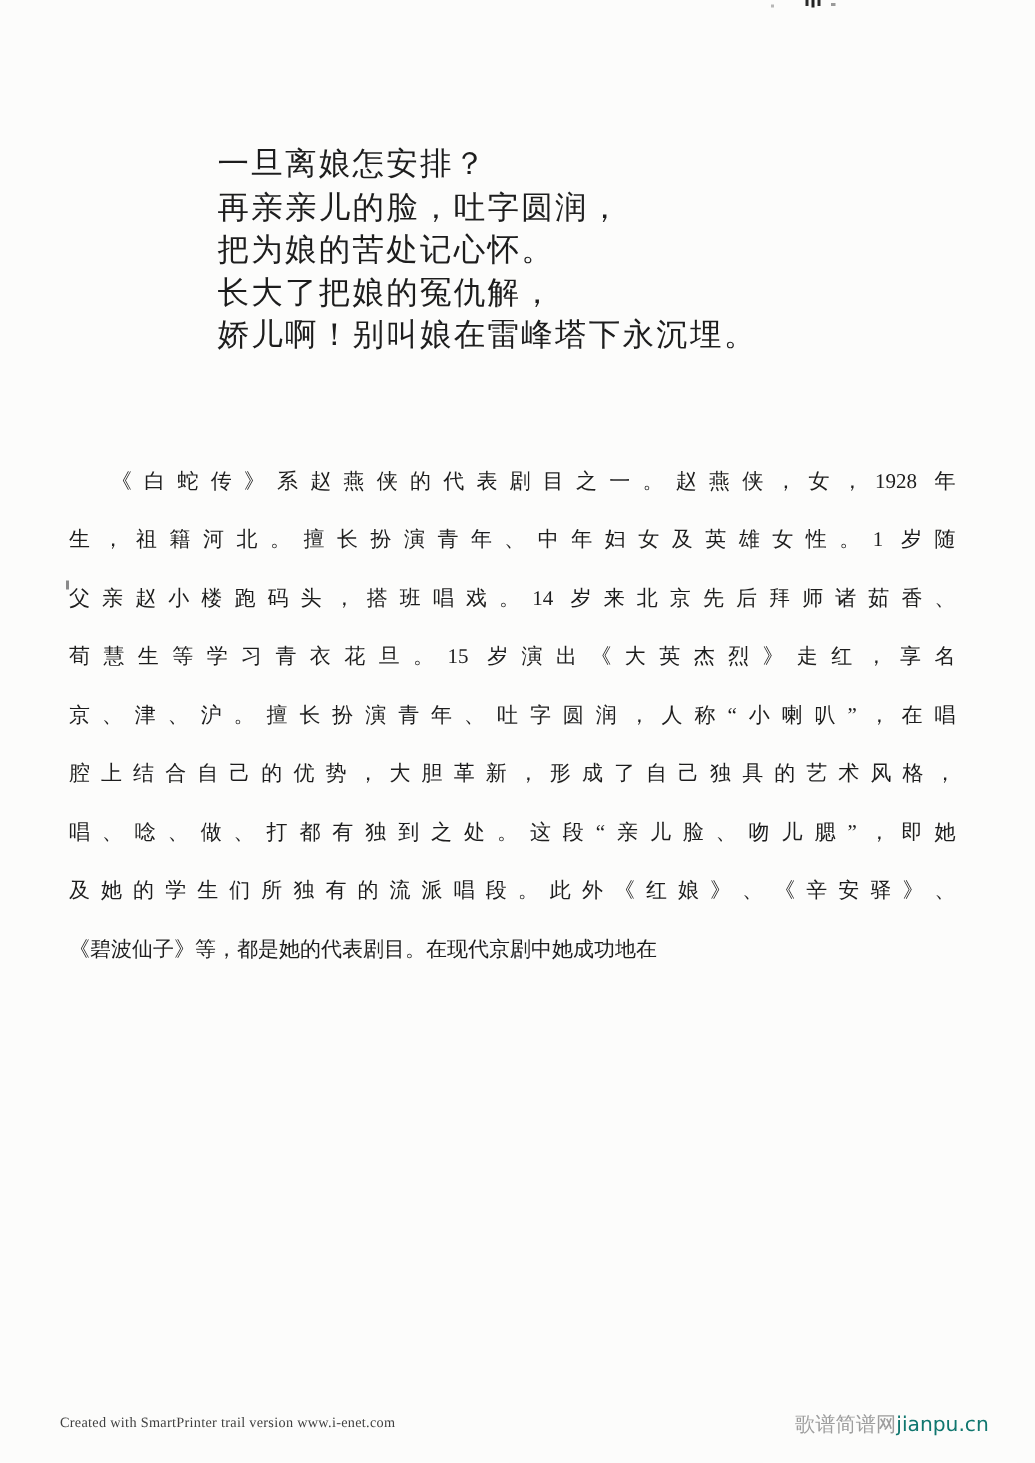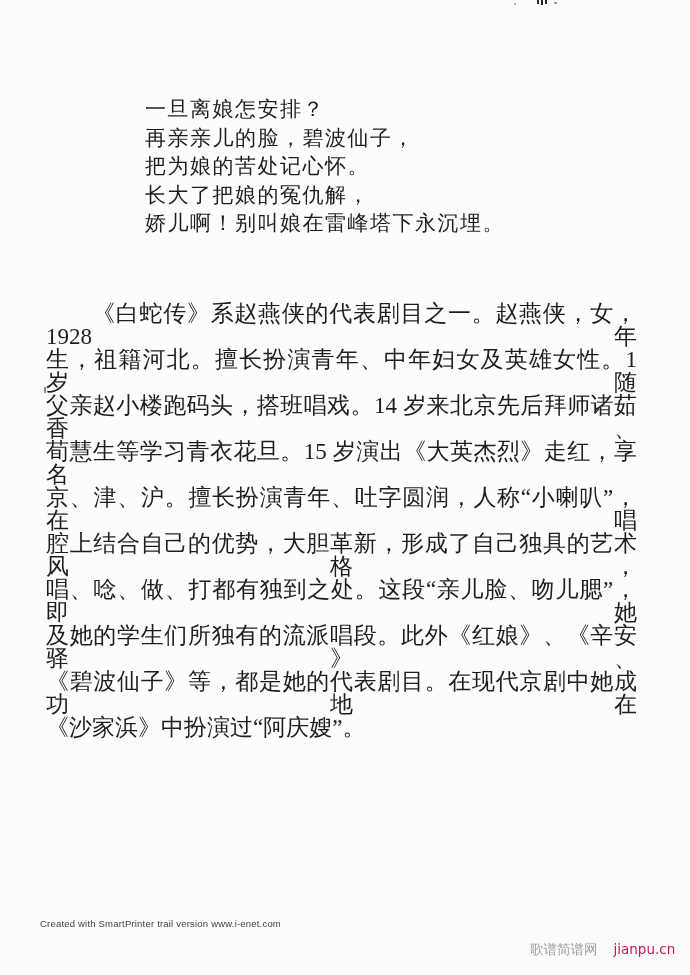--- a/index.html
+++ b/index.html
@@ -27,52 +27,52 @@
     letter-spacing: 1.5px;
     white-space: nowrap;
   }
 
   
   .prose {
     position: absolute;
     left: 46px;
     top: 302px;
     width: 591px;
-    font-size: 23px;
-    line-height: 23px;
+    font-size: 14px;
+    line-height: 39px;
   }
   .prose-line {
     text-align: justify;
     text-align-last: justify;
   }
   .prose-line:first-child { text-indent: 2em; }
   .prose-line:last-child { text-align-last: left; }
 
   
   .footer-left {
     position: absolute;
     left: 40px;
-    top: 918px;
-    font-family: Liberation Sans, sans-serif;
+    top: 944px;
+    font-family: Liberation Serif, serif;
     font-size: 9.5px;
     color: #3f3f3f;
     letter-spacing: 0.2px;
   }
   .footer-right {
     position: absolute;
     left: 530px;
     top: 941px;
     font-family: "DejaVu Sans", "Liberation Sans", sans-serif;
     font-size: 13.5px;
     color: #9d9d9d;
     white-space: nowrap;
   }
   .footer-right .url {
-    color: #be185d;
-    margin-left: 16px;
+    color: #0f766e;
+    margin-left: 0;
   }
 
   
   .artifact { position: absolute; }
   .t1 { left: 537px; top: 0; width: 2px; height: 4px; background: #2a2a2a; }
   .t2 { left: 541px; top: 0; width: 2px; height: 5px; background: #222222; }
   .t3 { left: 545px; top: 0; width: 2px; height: 4px; background: #2a2a2a; }
   .s1 { left: 554px; top: 2px; width: 3px; height: 2px; background: #9a9a9a; }
   .s2 { left: 514px; top: 3px; width: 2px; height: 2px; background: #b7b7b7; }
   .s3 { left: 44px; top: 387px; width: 2px; height: 6px; background: #8a8a8a; }
@@ -84,37 +84,36 @@
 
   <span class="artifact t1"></span>
   <span class="artifact t2"></span>
   <span class="artifact t3"></span>
   <span class="artifact s1"></span>
   <span class="artifact s2"></span>
   <span class="artifact s3"></span>
 
   <div class="verse">
       <div class="verse-line">一旦离娘怎安排？</div>
-      <div class="verse-line">再亲亲儿的脸，碧波仙子，</div>
+      <div class="verse-line">再亲亲儿的脸，吐字圆润，</div>
       <div class="verse-line">把为娘的苦处记心怀。</div>
       <div class="verse-line">长大了把娘的冤仇解，</div>
       <div class="verse-line">娇儿啊！别叫娘在雷峰塔下永沉埋。</div>
     </div>
 
   <div class="prose">
       <div class="prose-line">《白蛇传》系赵燕侠的代表剧目之一。赵燕侠，女，1928 年</div>
       <div class="prose-line">生，祖籍河北。擅长扮演青年、中年妇女及英雄女性。1 岁随</div>
       <div class="prose-line">父亲赵小楼跑码头，搭班唱戏。14 岁来北京先后拜师诸茹香、</div>
       <div class="prose-line">荀慧生等学习青衣花旦。15 岁演出《大英杰烈》走红，享名</div>
       <div class="prose-line">京、津、沪。擅长扮演青年、吐字圆润，人称“小喇叭”，在唱</div>
       <div class="prose-line">腔上结合自己的优势，大胆革新，形成了自己独具的艺术风格，</div>
       <div class="prose-line">唱、唸、做、打都有独到之处。这段“亲儿脸、吻儿腮”，即她</div>
       <div class="prose-line">及她的学生们所独有的流派唱段。此外《红娘》、《辛安驿》、</div>
       <div class="prose-line">《碧波仙子》等，都是她的代表剧目。在现代京剧中她成功地在</div>
-      <div class="prose-line">《沙家浜》中扮演过“阿庆嫂”。</div>
     </div>
 
   <div class="footer-left">Created with SmartPrinter trail version www.i-enet.com</div>
 
   <div class="footer-right">
     <span>歌谱简谱网</span><span class="url">jianpu.cn</span>
   </div>
 
 </div>
 

